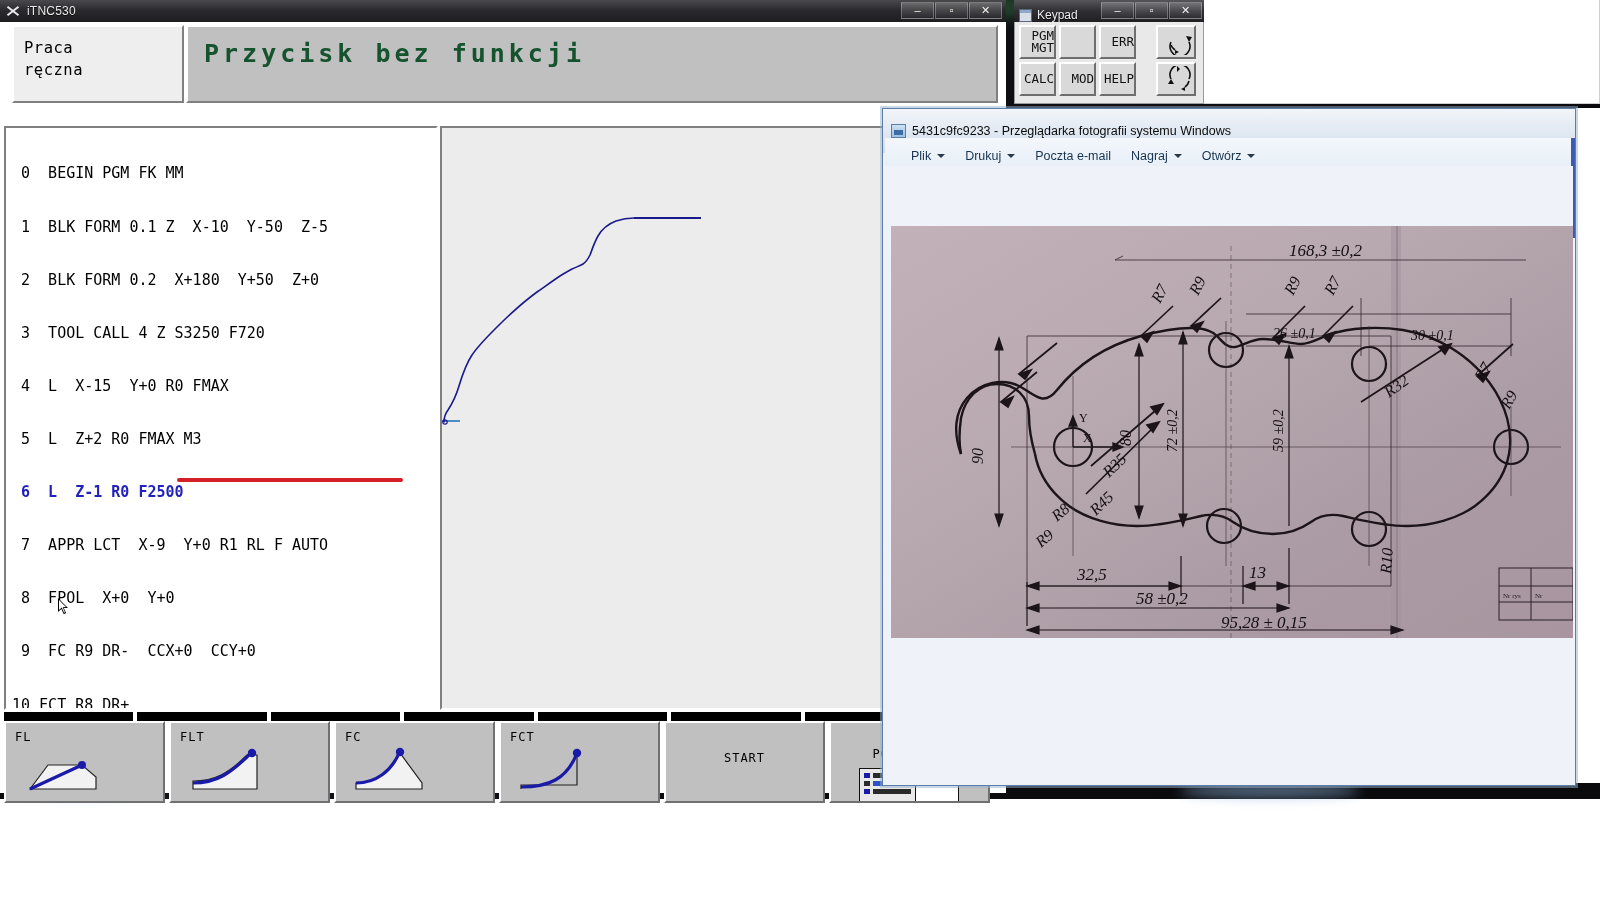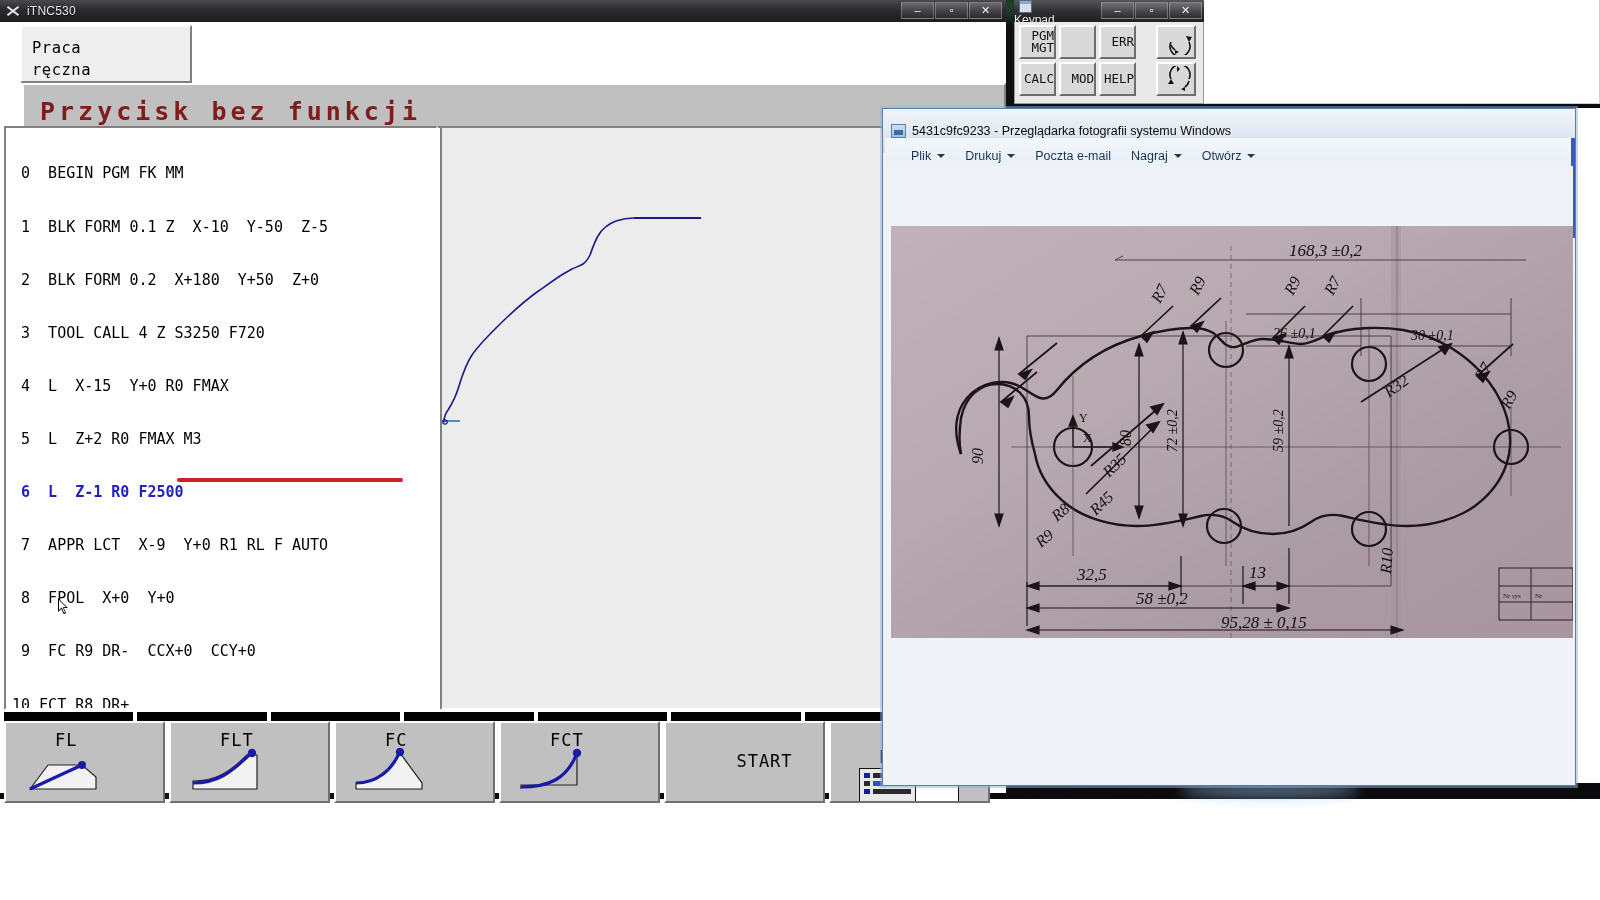--- a/index.html
+++ b/index.html
@@ -62,40 +62,39 @@
   }
   .win-btn.close { background: linear-gradient(180deg,rgba(255,255,255,.22),rgba(255,255,255,.04)); }
 
   .tnc-body {
     position:absolute; left:0; top:22px; width:1006px; height:771px;
     background:#ffffff;
   }
 
   
   .tnc-header {
-    position:absolute; left:20px; top:3px; width:986px; height:78px;
+    position:absolute; left:12px; top:3px; width:986px; height:78px;
     display:flex;
-    flex-direction:column;
   }
   .mode-box {
     width:172px; height:78px; background:#eeeeee;
     border:2px solid; border-color:#ffffff #808080 #808080 #ffffff;
     padding:10px 0 0 10px;
     font-family:"DejaVu Sans Mono", monospace;
     font-size:15.5px; line-height:22px; color:#000;
     letter-spacing:.5px;
   }
   .msg-box {
     flex:1; height:78px; margin-left:2px;
     background:#c0c0c0;
     border:2px solid; border-color:#ffffff #808080 #808080 #ffffff;
     display:flex; align-items:flex-start;
   }
   .msg-text {
-    color:#7f1d1d; font-family:"DejaVu Sans Mono", monospace;
+    color:#14532d; font-family:"DejaVu Sans Mono", monospace;
     font-size:25px; font-weight:bold; letter-spacing:4px;
     padding:12px 0 0 16px; white-space:pre;
   }
 
   
   .pgm-pane {
     position:absolute; left:4px; top:104px; width:434px; height:584px;
     background:#ffffff;
     border:2px solid; border-color:#808080 #ffffff #ffffff #808080;
     overflow:hidden;
@@ -137,39 +136,39 @@
     display:flex; gap:4px;
   }
   .sk {
     flex:1; background:#c0c0c0;
     border:2px solid; border-color:#ffffff #707070 #707070 #ffffff;
     position:relative; overflow:hidden;
   }
   .sk-label {
     position:absolute; left:9px; top:7px;
     font-family:"DejaVu Sans Mono", monospace;
-    font-size:17px; color:#000; letter-spacing:1px; white-space:pre;margin-left:40px;
+    font-size:12px; color:#000; letter-spacing:1px; white-space:pre;
   }
   .sk-label.center {
     left:0; right:0; text-align:center; top:28px;
   }
   .sk-label.center2 {
     left:0; right:0; text-align:center; top:6px;
   }
   .sk-label.center3 {
     left:0; right:0; text-align:center; top:24px;
   }
   .sk svg { position:absolute; }
 
   
   .kp-win { position:absolute; left:1014px; top:0; width:190px; height:104px; }
   .kp-title {
     position:absolute; left:0; top:0; width:190px; height:22px;
     background: linear-gradient(180deg,#55555a 0%,#303035 48%,#1e1e23 100%);
-    display:flex; align-items:flex-start;flex-direction:column;
+    display:flex; align-items:flex-end;
   }
   .kp-ico {
     width:13px;height:13px;margin:0 5px 0 5px;flex:none;
     background:
       linear-gradient(#8fa7c8,#8fa7c8) 0 0/13px 3px no-repeat,
       linear-gradient(#d7dee8,#d7dee8) 0 0/13px 13px no-repeat;
     border:1px solid #5b6a80;
   }
   .kp-title-text{ color:#ececf0; font-size:12px; text-shadow:0 1px 1px #000;}
   .kp-btns{ position:absolute; right:2px; top:2px; display:flex; gap:1px;}

